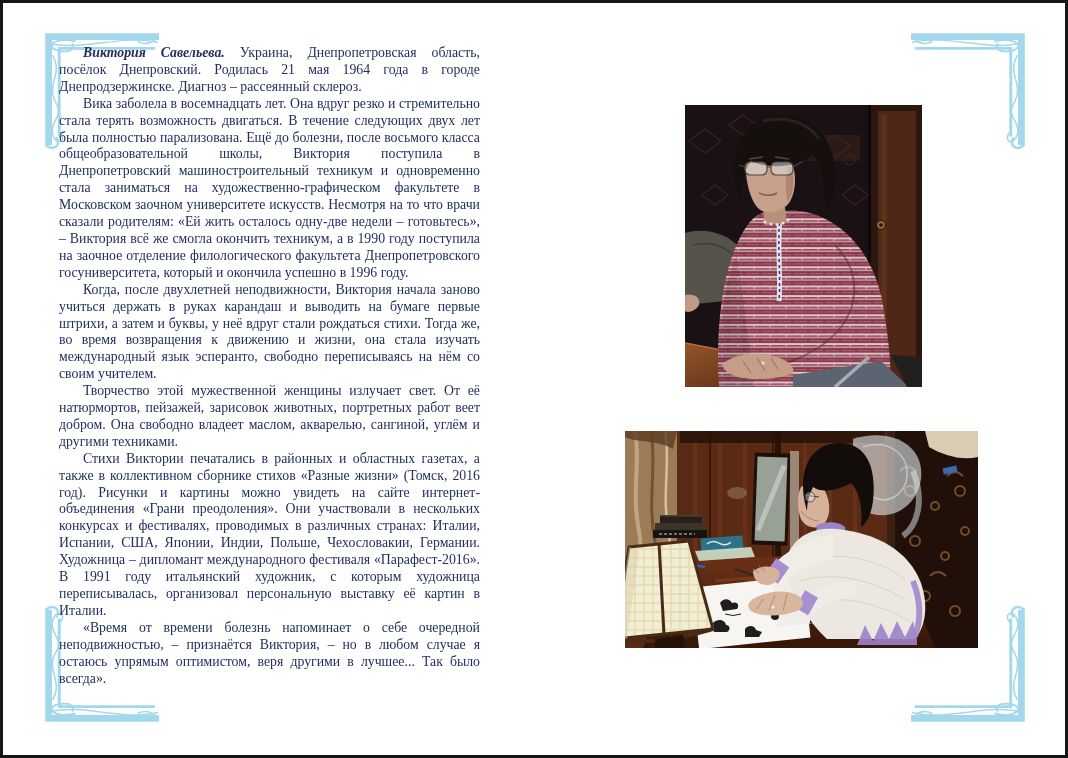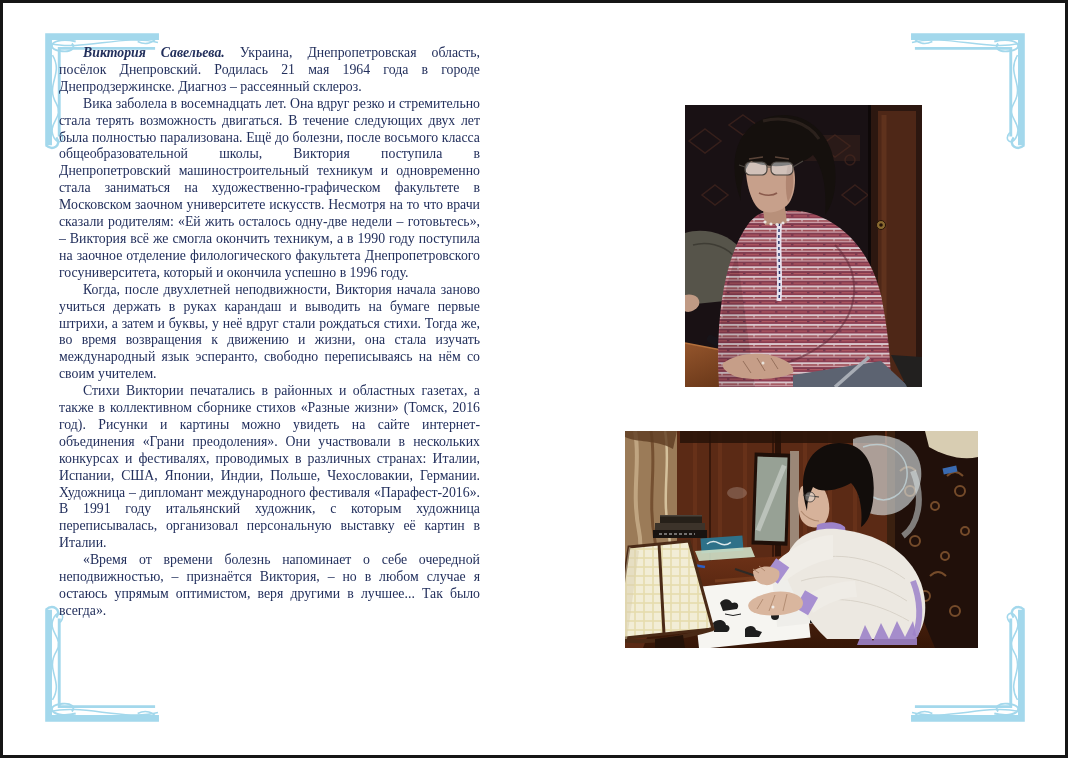--- a/index.html
+++ b/index.html
@@ -62,20 +62,21 @@
       <use href="#orn"></use>
     </svg>
   <svg class="corner br" viewBox="0 0 132 126">
       <use href="#orn"></use>
     </svg>
 
   <div class="text-col">
     <p><span class="lead-name">Виктория Савельева.</span> <span>Украина, Днепропетровская область, посёлок Днепровский. Родилась 21 мая 1964 года в городе Днепродзержинске. Диагноз – рассеянный склероз.</span></p>
     <p>Вика заболела в восемнадцать лет. Она вдруг резко и стремительно стала терять возможность двигаться. В течение следующих двух лет была полностью парализована. Ещё до болезни, после восьмого класса общеобразовательной школы, Виктория поступила в Днепропетровский машиностроительный техникум и одновременно стала заниматься на художественно-графическом факультете в Московском заочном университете искусств. Несмотря на то что врачи сказали родителям: «Ей жить осталось одну-две недели – готовьтесь», – Виктория всё же смогла окончить техникум, а в 1990 году поступила на заочное отделение филологического факультета Днепропетровского госуниверситета, который и окончила успешно в 1996 году.</p>
     <p>Когда, после двухлетней неподвижности, Виктория начала заново учиться держать в руках карандаш и выводить на бумаге первые штрихи, а затем и буквы, у неё вдруг стали рождаться стихи. Тогда же, во время возвращения к движению и жизни, она стала изучать международный язык эсперанто, свободно переписываясь на нём со своим учителем.</p>
+    <p>Творчество этой мужественной женщины излучает свет. От её натюрмортов, пейзажей, зарисовок животных, портретных работ веет добром. Она свободно владеет маслом, акварелью, сангиной, углём и другими техниками.</p>
     <p>Стихи Виктории печатались в районных и областных газетах, а также в коллективном сборнике стихов «Разные жизни» (Томск, 2016 год). Рисунки и картины можно увидеть на сайте интернет-объединения «Грани преодоления». Они участвовали в нескольких конкурсах и фестивалях, проводимых в различных странах: Италии, Испании, США, Японии, Индии, Польше, Чехословакии, Германии. Художница – дипломант международного фестиваля «Парафест-2016». В 1991 году итальянский художник, с которым художница переписывалась, организовал персональную выставку её картин в Италии.</p>
     <p>«Время от времени болезнь напоминает о себе очередной неподвижностью, – признаётся Виктория, – но в любом случае я остаюсь упрямым оптимистом, веря другими в лучшее... Так было всегда».</p>
   </div>
 
   <figure class="photo-1">
     <svg viewBox="0 0 237 282" preserveAspectRatio="none">
       <defs>
         <pattern id="knit" width="16" height="9.6" patternUnits="userSpaceOnUse">
           <rect width="16" height="9.6" fill="#9c4a52"></rect>
           <rect y="1.6" width="16" height="1.6" fill="#cfa3ab"></rect>

